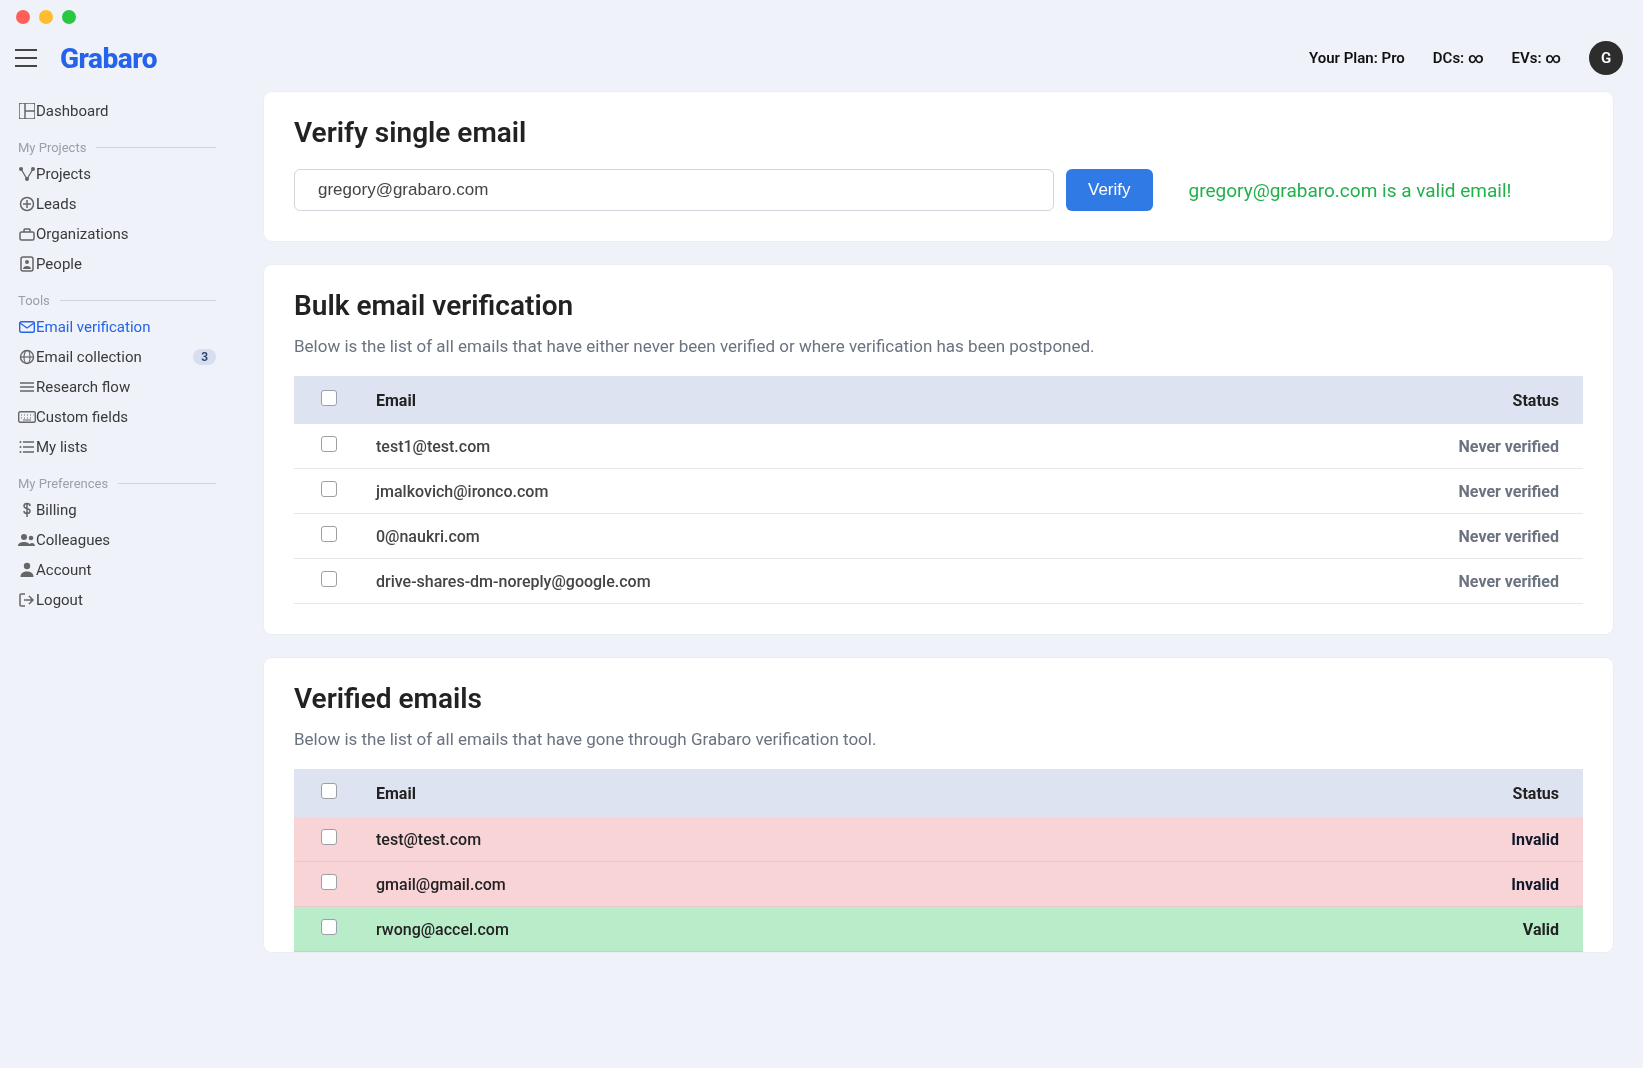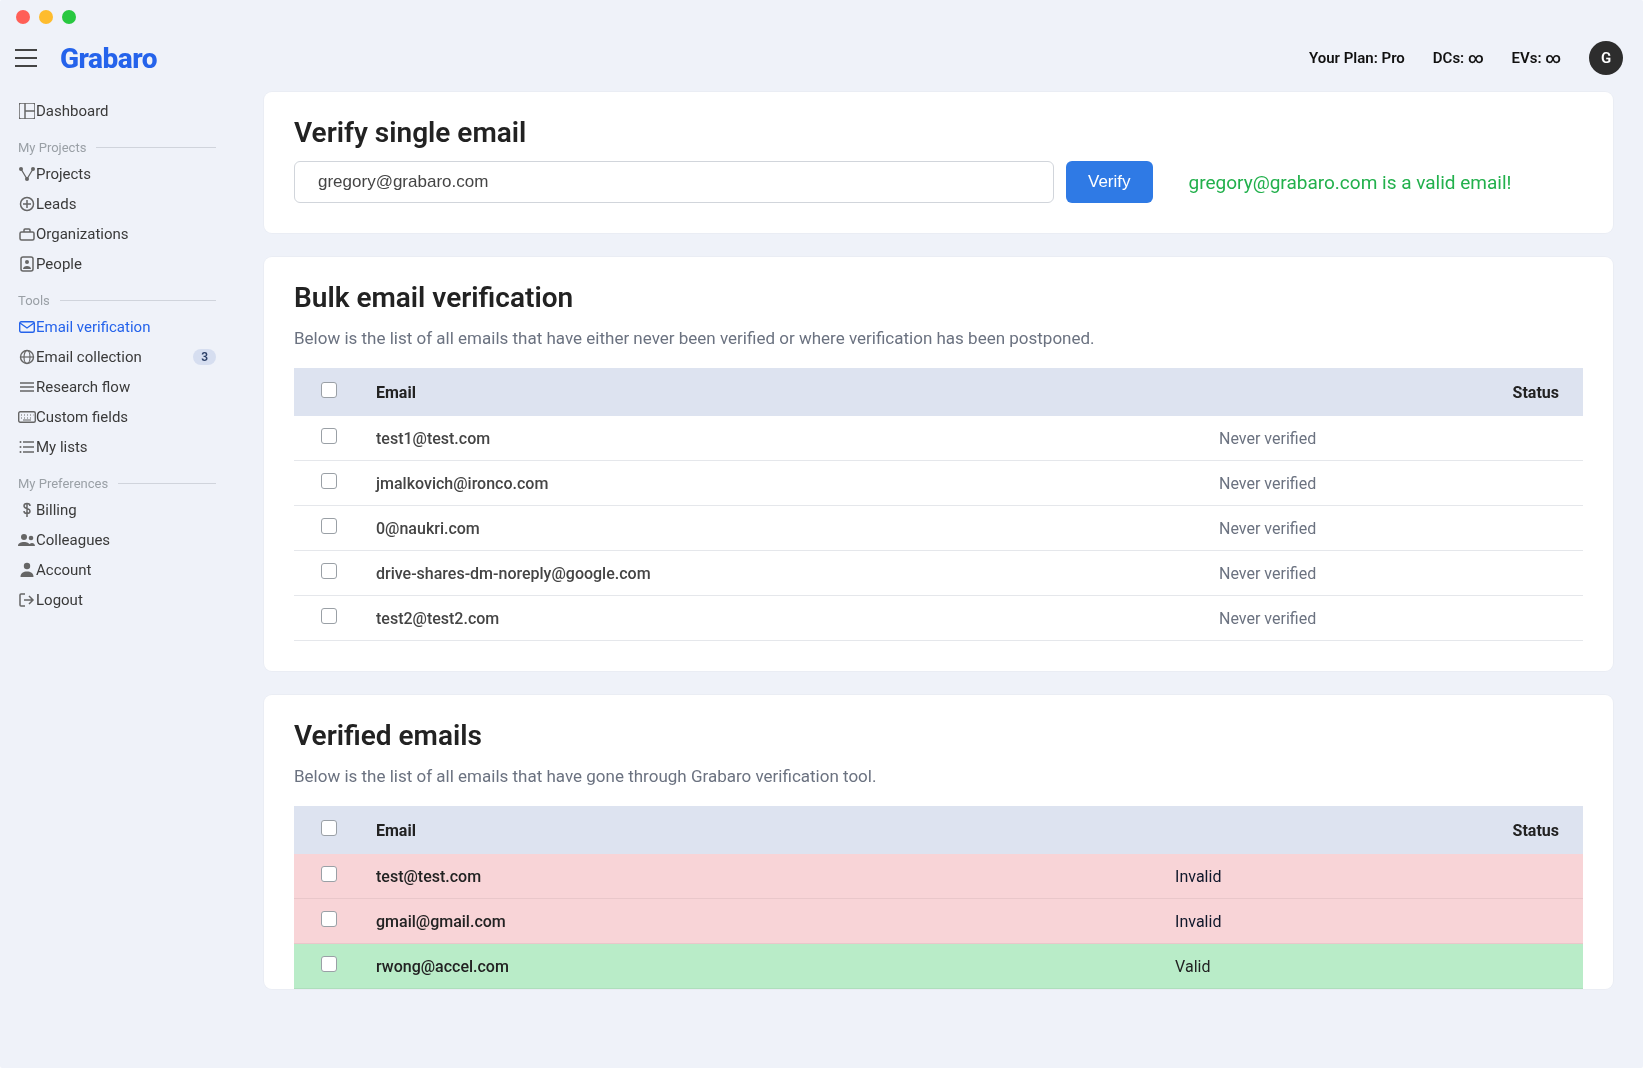--- a/index.html
+++ b/index.html
@@ -121,21 +121,21 @@
     background: #fff;
     border-radius: 8px;
     padding: 24px 30px 30px;
     margin-bottom: 24px;
     box-shadow: 0 0 0 1px rgba(0,0,0,0.02);
   }
   .card h1 {
     font-size: 28px;
     font-weight: 600;
     color: #222;
-    margin-bottom: 12px;
+    margin-bottom: 20px;
   }
   .card h2 {
     font-size: 28px;
     font-weight: 600;
     color: #222;
     margin-bottom: 14px;
   }
   .desc {
     color: #6b7280;
     font-size: 17px;
@@ -186,21 +186,21 @@
     color: #222;
     margin-top: 16px;
   }
   .tbl th:last-child { text-align: right; padding-right: 24px; }
   .tbl td {
     padding: 12px 12px;
     font-size: 16px;
     color: #444;
     border-bottom: 1px solid #e5e7eb;
   }
-  .tbl td:last-child { text-align: left; color: #6b7280; padding-right: 24px; }
+  .tbl td:last-child { text-align: right; color: #6b7280; padding-right: 24px; font-weight: bold; }
   .tbl .chk-col { width: 70px; text-align: center; }
   .chk {
     width: 16px; height: 16px;
     border: 1.5px solid #9aa0a6;
     border-radius: 3px;
     display: inline-block;
     background: #fff;
   }
   .row-invalid { background: #f8d4d7; }
   .row-invalid td { color: #222; border-bottom-color: rgba(0,0,0,0.06); }
@@ -427,25 +427,20 @@
             <tr>
               <td class="chk-col"><span class="chk"></span></td>
               <td class="email-col">0@naukri.com</td>
               <td>Never verified</td>
             </tr>
             <tr>
               <td class="chk-col"><span class="chk"></span></td>
               <td class="email-col">drive-shares-dm-noreply@google.com</td>
               <td>Never verified</td>
             </tr>
-            <tr>
-              <td class="chk-col"><span class="chk"></span></td>
-              <td class="email-col">test2@test2.com</td>
-              <td>Never verified</td>
-            </tr>
           </tbody>
         </table>
       </div>
 
       <div class="card" style="padding-bottom:0;">
         <h2>Verified emails</h2>
         <p class="desc">Below is the list of all emails that have gone through Grabaro verification tool.</p>
         <table class="tbl">
           <thead>
             <tr>

